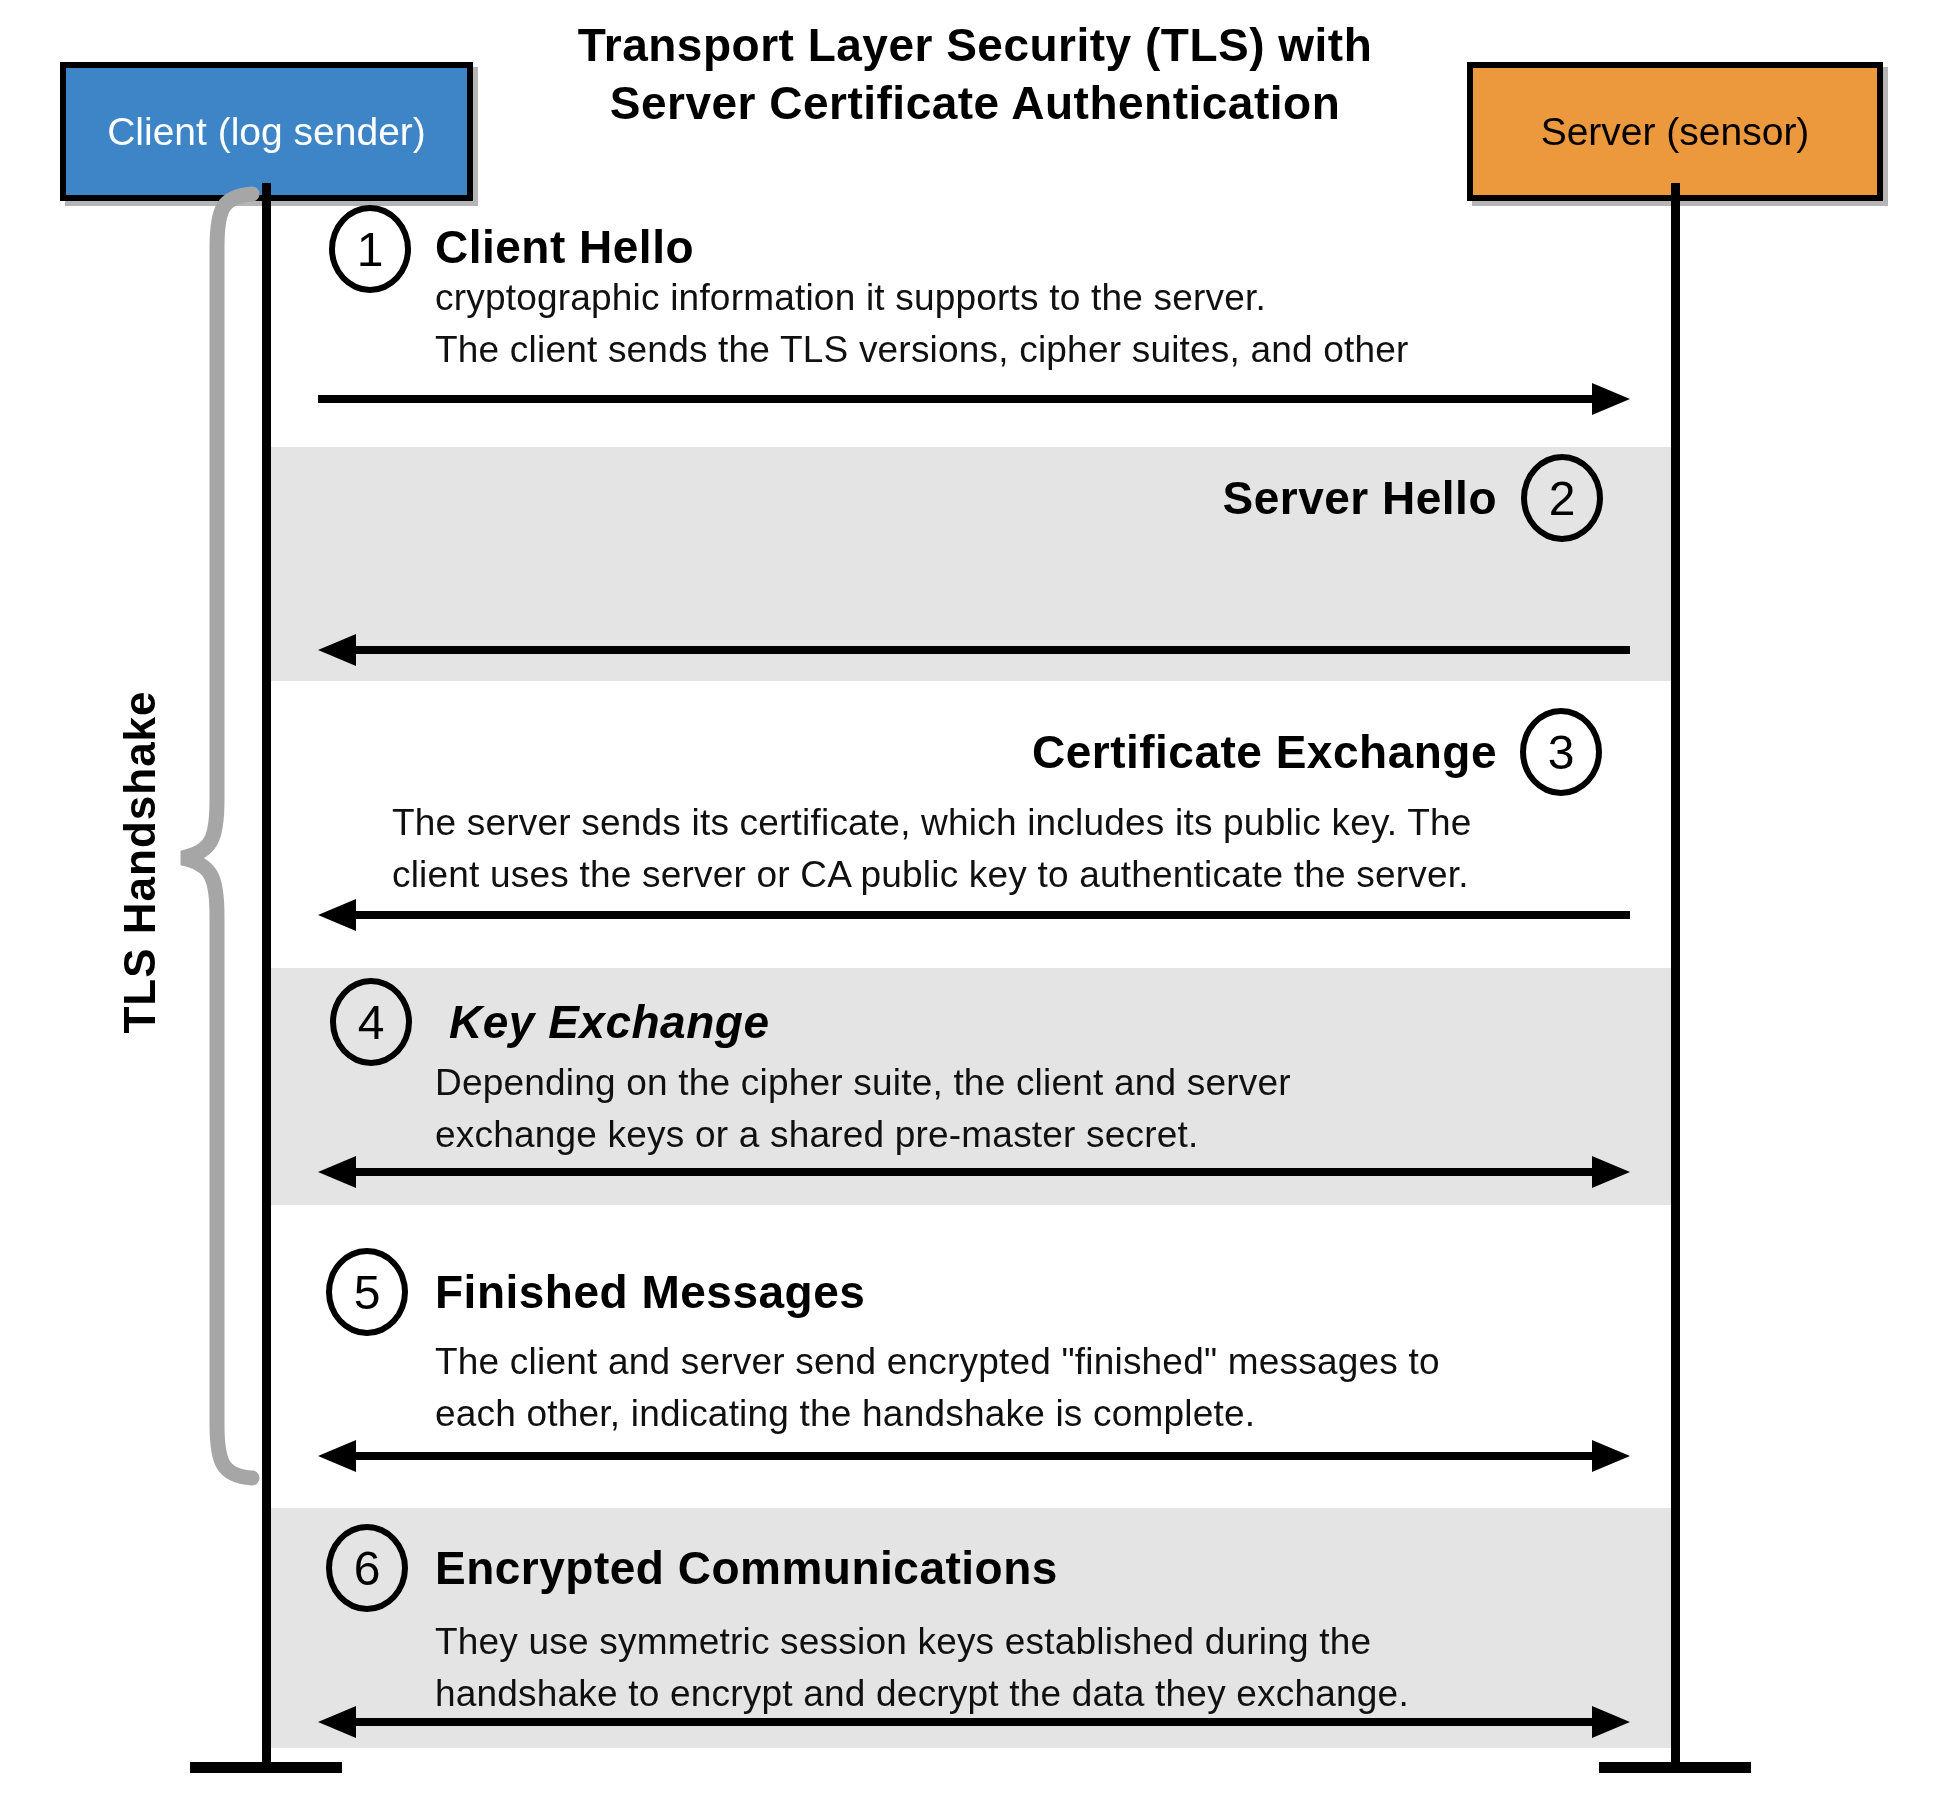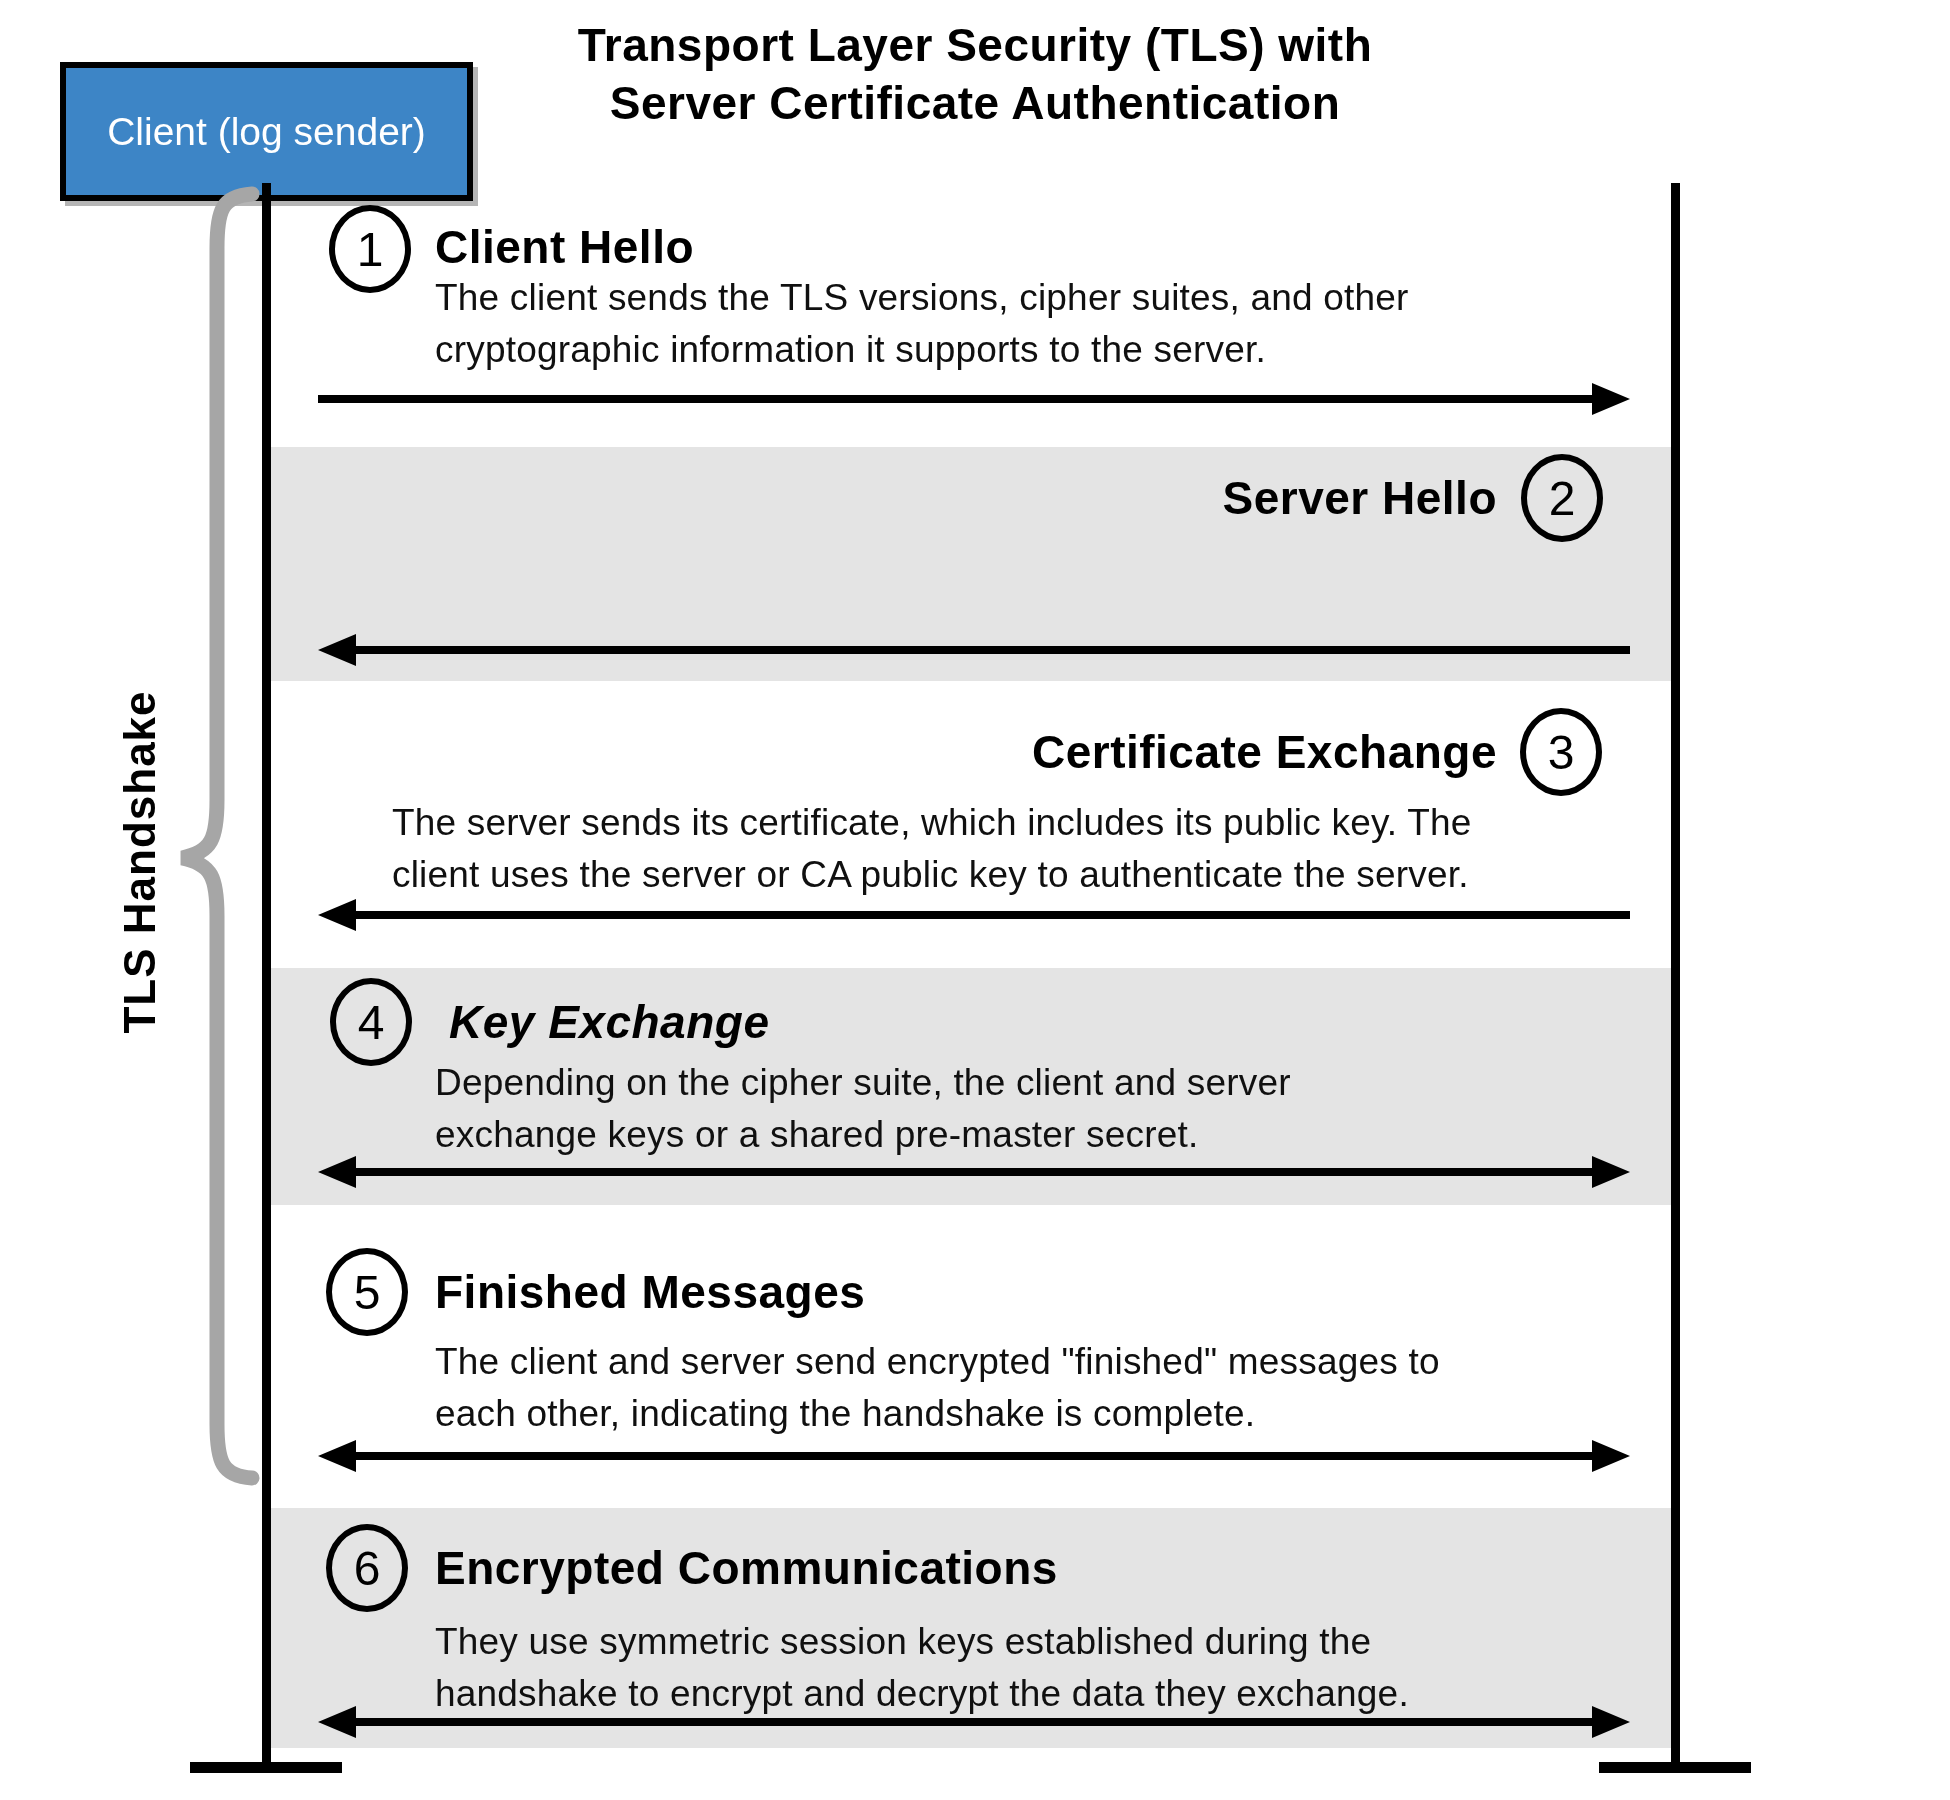--- a/index.html
+++ b/index.html
@@ -56,20 +56,23 @@
 <div class="canvas" style="--client-box: #3D85C6; --server-box: #EC983C; --band: #E4E4E4;">
 
   <div class="main-title">
     <div>Transport Layer Security (TLS) with</div>
     <div>Server Certificate Authentication</div>
   </div>
 
   <div class="actor client">
     <span>Client (log sender)</span>
   </div>
+  <div class="actor server">
+    <span>Server (sensor)</span>
+  </div>
 
   <div class="lifeline client"></div>
   <div class="lifeline server"></div>
   <div class="footer-bar client"></div>
   <div class="footer-bar server"></div>
 
   <div class="band b2"></div>
   <div class="band b4"></div>
   <div class="band b6"></div>
 
@@ -77,22 +80,22 @@
     <path d="M 252 194 C 222 196 217 210 217 248 L 217 800 C 217 838 212 852 182 858
              C 212 864 217 878 217 916 L 217 1424 C 217 1462 222 1476 252 1478" fill="none" stroke="#A6A6A6" stroke-width="15" stroke-linecap="round"></path>
   </svg>
   <div class="brace-label">TLS Handshake</div>
 
   <div class="num-circle" style="left:329px;top:205px;">
     <span>1</span>
   </div>
   <div class="step-title" style="left:435px;top:219px;">Client Hello</div>
   <div class="desc" style="left:435px;top:272px;">
+    <div>cryptographic information it supports to the server.</div>
     <div>The client sends the TLS versions, cipher suites, and other</div>
-    <div>cryptographic information it supports to the server.</div>
   </div>
   <div class="arrow a1 has-right">
     <div class="shaft"></div>
     <div class="head right"></div>
   </div>
 
   <div class="num-circle" style="left:1521px;top:454px;">
     <span>2</span>
   </div>
   <div class="step-title right" style="right:453px;top:470px;">Server Hello</div>

